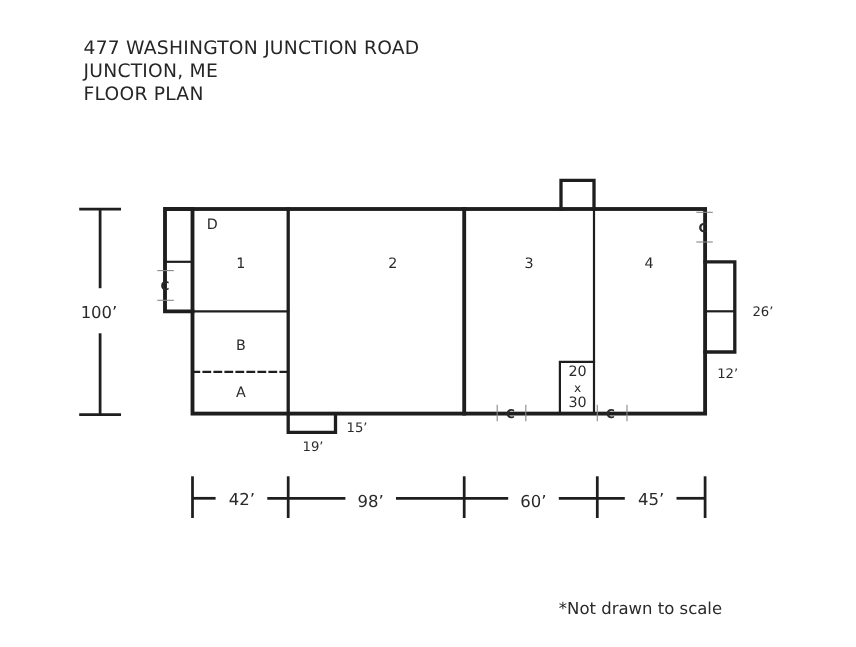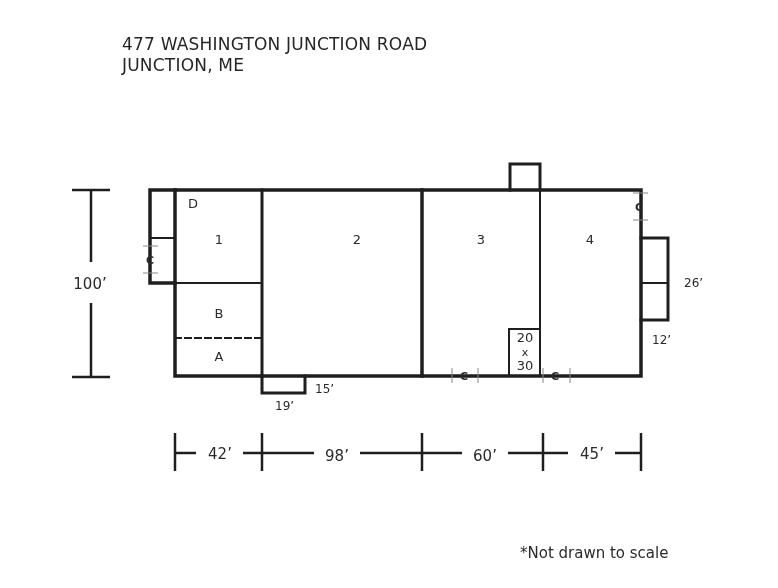--- a/index.html
+++ b/index.html
@@ -1,30 +1,31 @@
 <!DOCTYPE html>
 <html><head>
 <meta charset="utf-8">
 <style>
   html, body { margin: 0; padding: 0; background: #ffffff; }
   body { width: 778px; height: 588px; position: relative; overflow: hidden;
          font-family: "DejaVu Sans", sans-serif; color: #222222; }
   .title-block { position: absolute; left: 76px; top: 34px; font-size: 17px; line-height: 21px;
-                 letter-spacing: 0.2px; color: #262626; margin-left: 46px; }
+                 letter-spacing: 0.2px; color: #262626; }
   .title-block div { white-space: nowrap; }
   svg { position: absolute; left: 0; top: 0; }
   svg text { font-family: "DejaVu Sans", sans-serif; fill: #2a2a2a; }
-  .footnote { position: absolute; left: 520px; top: 544px; font-size: 15px; color: #2a2a2a; white-space: nowrap; }
+  .footnote { position: absolute; left: 508px; top: 544px; font-size: 15px; color: #2a2a2a; white-space: nowrap; }
 </style>
 </head>
 <body>
 
 <div class="title-block">
   <div>477 WASHINGTON JUNCTION ROAD</div>
   <div>JUNCTION, ME</div>
+  <div>FLOOR PLAN</div>
 </div>
 
 <svg width="778" height="588" viewBox="0 0 778 588">
   <g stroke="#1e1e1e" fill="none" stroke-linecap="square">
 
     <rect x="175" y="190" width="466" height="186" stroke-width="3.5"></rect>
 
     <polyline points="175,190 150,190 150,283 175,283" stroke-width="3.5"></polyline>
     <line x1="150" y1="238" x2="175" y2="238" stroke-width="2"></line>
 

